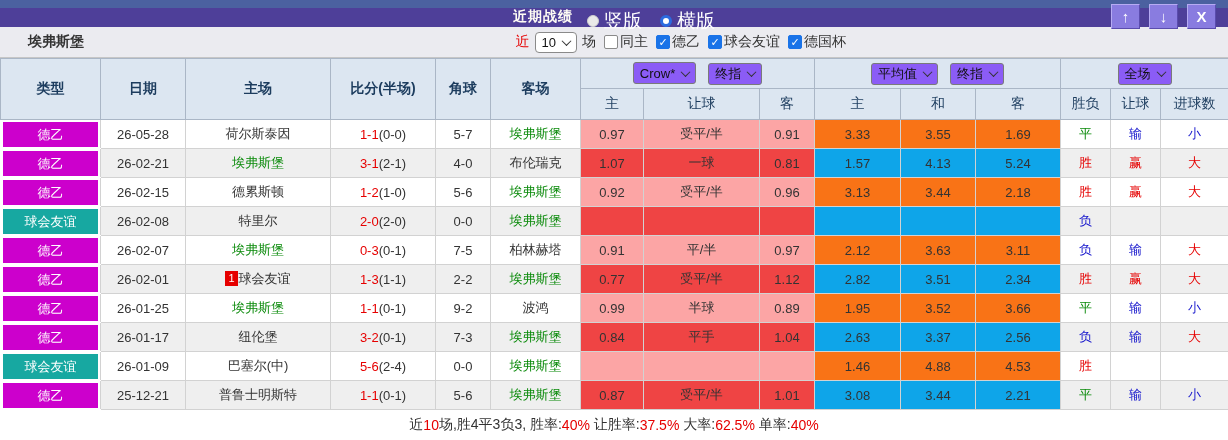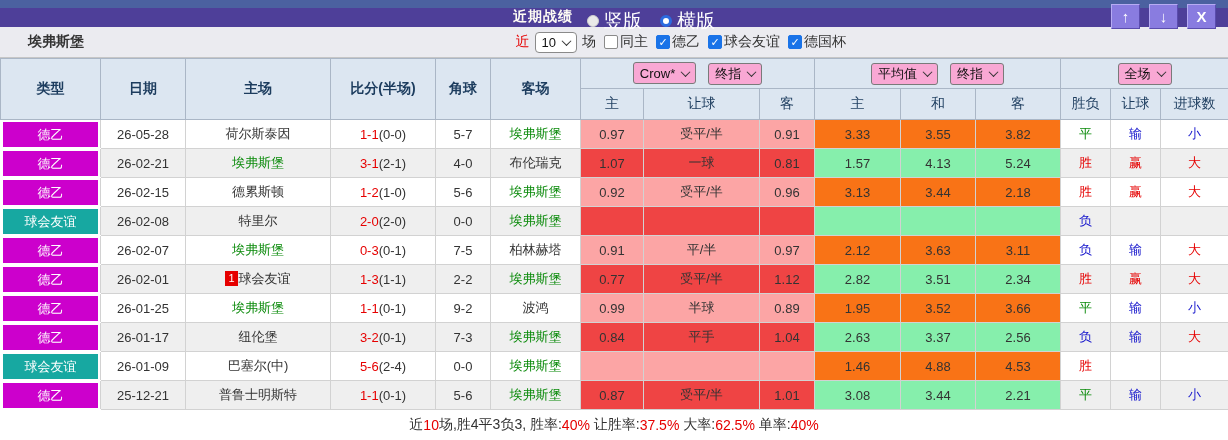--- a/index.html
+++ b/index.html
@@ -25,29 +25,29 @@
   .cb { width:14px; height:14px; border:1px solid #8a8a8a; border-radius:2px; background:#fff; display:inline-block; text-align:center; line-height:13px; font-size:11px; color:transparent; margin:0 2px 0 8px; cursor:pointer; }
   .cb.checked { background:#1a73e8; border-color:#1a73e8; color:#fff; }
   .cb-label { color:#333; }
 
   table { border-collapse:collapse; table-layout:fixed; width:1228px; font-size:13px; color:#333; }
   th, td { border:1px solid #c9cfd8; text-align:center; overflow:hidden; white-space:nowrap; }
   thead th { background:#dce6f1; color:#1c3c5e; font-weight:normal; font-size:14px; border-color:#aab6c6; }
   thead tr.selects-row th { height:30px; }
   thead tr.sub-row th { height:31px; }
   thead th.main { height:61px;font-weight:bold; }
-  .hd-sel { display:inline-flex; align-items:center; background:#f9a8d4; border:1px solid #7a7a7a; border-radius:3px; height:22px; padding:0 6px; font-size:13px; color:#111; margin:0 4px; cursor:pointer; }
+  .hd-sel { display:inline-flex; align-items:center; background:#8b5cf6; border:1px solid #7a7a7a; border-radius:3px; height:22px; padding:0 6px; font-size:13px; color:#111; margin:0 4px; cursor:pointer; }
   .hd-sel::after { content:""; width:6px; height:6px; border-right:1.6px solid #333; border-bottom:1.6px solid #333; transform:rotate(45deg) translate(-1px,-1px); margin-left:7px; }
 
   tbody td { height:29px; background:#fff; border-color:#d2d2d2; }
   tbody tr.even td { background:#efefef; }
   tbody td.odds { background:#fca5a5; }
   tbody tr.even td.odds { background:#ef4444; }
   tbody td.avg { background:#f97316; }
-  tbody tr.even td.avg { background:#86efac; }
+  tbody tr.even td.avg { background:#0ea5e9; }
   td.type-cell { border-color:#fff #d2d2d2 #fff #fff; background:#fff !important; padding:1px 2px; }
   .type-badge { display:block; height:25px; line-height:25px; color:#fff; font-size:13px; }
   .magenta { background:#cc00cc; }
   .teal { background:#17a8a1; }
   .red { color:#e60000; }
   .blue { color:#1515cc; }
   .green { color:#0a8a0a; }
   .black { color:#333; }
   .rank-badge { display:inline-block; background:#e60000; color:#fff; font-size:11px; line-height:15px; padding:0 3px; margin-right:1px; vertical-align:1px; }
 
@@ -166,21 +166,21 @@
       <td>26-05-28</td>
       <td><span class="black">荷尔斯泰因</span></td>
       <td><span class="red">1-1</span><span class="black">(0-0)</span></td>
       <td>5-7</td>
       <td><span class="green">埃弗斯堡</span></td>
       <td class="odds">0.97</td>
       <td class="odds">受平/半</td>
       <td class="odds">0.91</td>
       <td class="avg">3.33</td>
       <td class="avg">3.55</td>
-      <td class="avg">3.82</td>
+      <td class="avg">1.69</td>
       <td><span class="green">平</span></td>
       <td><span class="blue">输</span></td>
       <td><span class="blue">小</span></td>
     </tr>
         <tr class="even">
       <td class="type-cell">
             <span class="type-badge magenta">德乙</span>
           </td>
       <td>26-02-21</td>
       <td><span class="green">埃弗斯堡</span></td>

